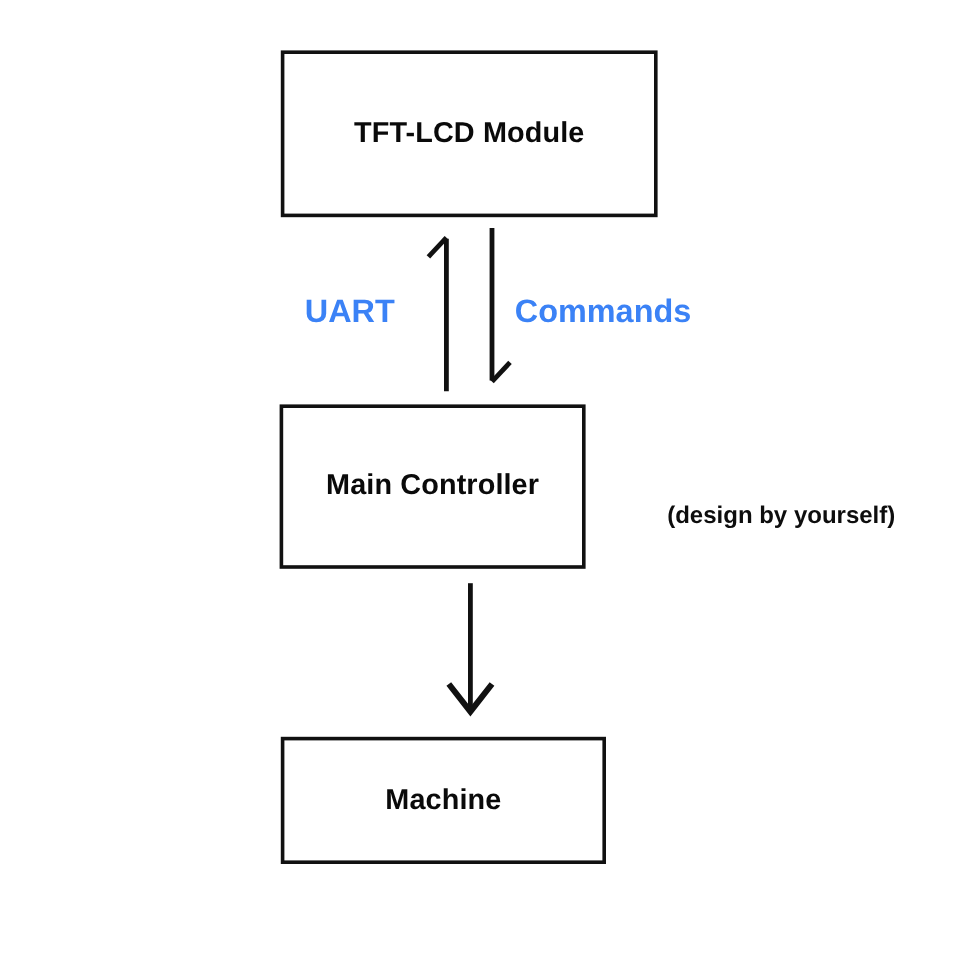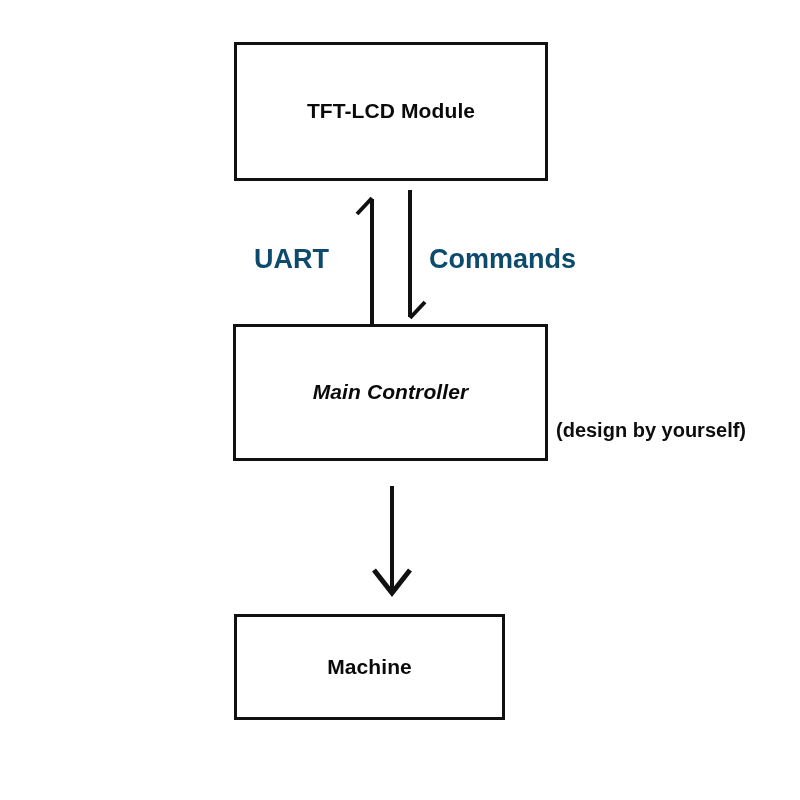--- a/index.html
+++ b/index.html
@@ -29,34 +29,34 @@
     display: flex;
     flex-direction: column;
     align-items: center;
     justify-content: center;
     text-align: center;
   }
   .node .line {
     display: block;
     color: #0a0a0a;
     font-weight: bold;
-    font-size: 21px;
+    font-size: 24px;
     line-height: 1.28;
     letter-spacing: 0.1px;
     white-space: nowrap;
   }
 
   #node-lcd   { left: 234px; top: 42px;  width: 314px; height: 139px; }
-  #node-mcu   { left: 233px; top: 324px; width: 315px; height: 137px; font-style: italic; }
+  #node-mcu   { left: 233px; top: 337px; width: 255px; height: 137px; }
   #node-machine { left: 234px; top: 614px; width: 271px; height: 106px; }
 
   
   .edge-label {
     position: absolute;
-    color: #0c4a6e;
+    color: #3b82f6;
     font-size: 27px;
     font-weight: bold;
     line-height: 1;
     white-space: nowrap;
   }
   #label-uart     { left: 254px; top: 246px; }
   #label-commands { left: 429px; top: 246px; }
 
   .side-note {
     position: absolute;

